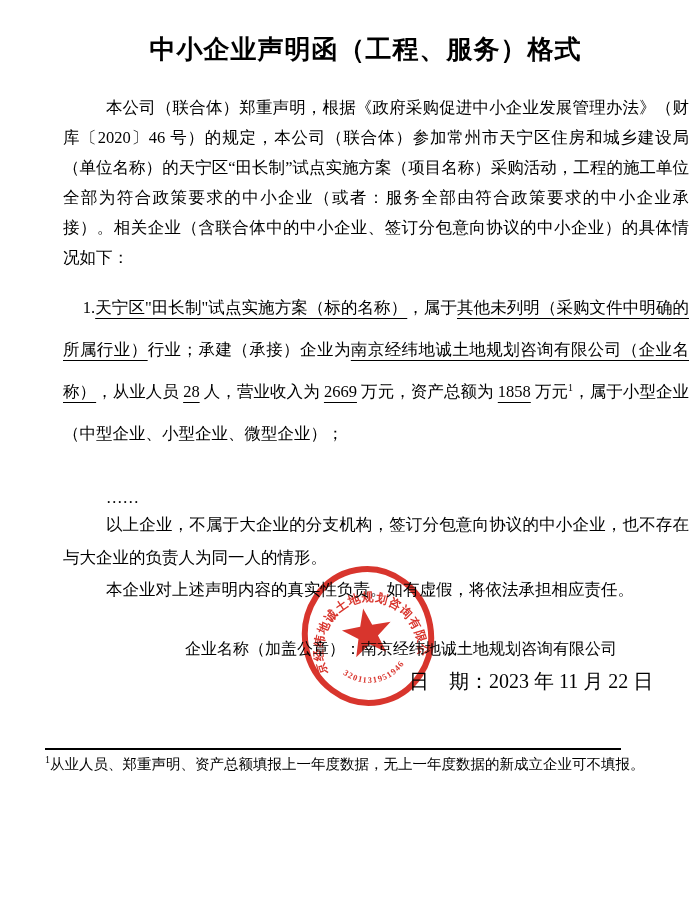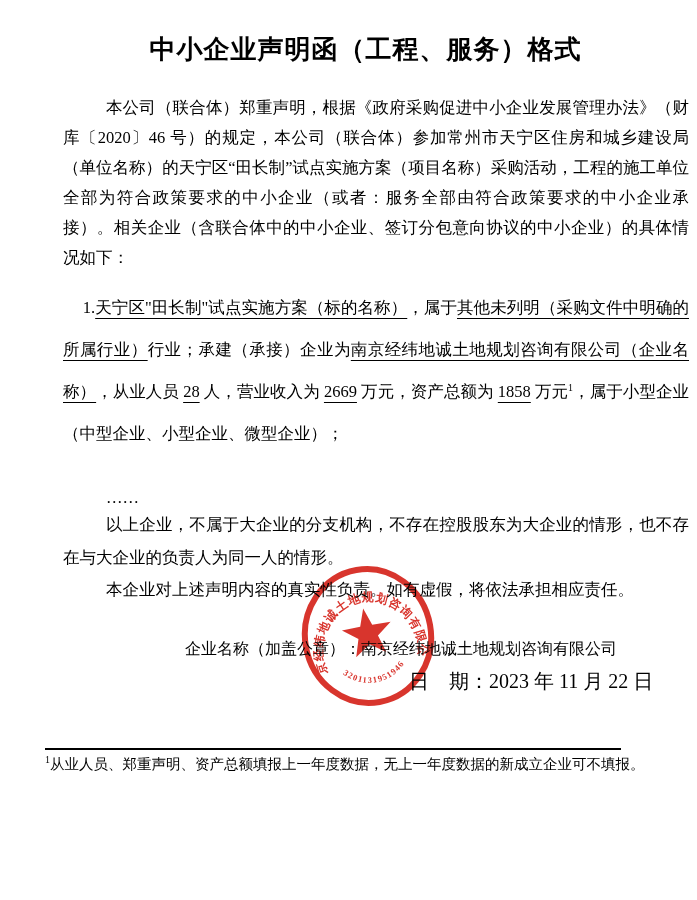--- a/index.html
+++ b/index.html
@@ -62,21 +62,21 @@
   <div class="abs doc-title">中小企业声明函（工程、服务）格式</div>
 
   <div class="abs body-text p1">本公司（联合体）郑重声明，根据《政府采购促进中小企业发展管理办法》（财库〔2020〕46 号）的规定，本公司（联合体）参加常州市天宁区住房和城乡建设局（单位名称）的天宁区“田长制”试点实施方案（项目名称）采购活动，工程的施工单位全部为符合政策要求的中小企业（或者：服务全部由符合政策要求的中小企业承接）。相关企业（含联合体中的中小企业、签订分包意向协议的中小企业）的具体情况如下：</div>
 
   <div class="abs body-text item1">
     <span>1.</span><span class="u">天宁区"田长制"试点实施方案（标的名称）</span><span>，属于</span><span class="u">其他未列明（采购文件中明确的所属行业）</span><span>行业；承建（承接）企业为</span><span class="u">南京经纬地诚土地规划咨询有限公司（企业名称）</span><span>，从业人员 </span><span class="u">28</span><span> 人，营业收入为 </span><span class="u">2669</span><span> 万元，资产总额为 </span><span class="u">1858</span><span> 万元</span><sup class="fn">1</sup><span>，属于小型企业（中型企业、小型企业、微型企业）；</span>
   </div>
 
   <div class="abs body-text ellipsis-line">……</div>
 
-  <div class="abs body-text p3">以上企业，不属于大企业的分支机构，不存在控股股东为大企业的情形，也不存在与大企业的负责人为同一人的情形。</div>
+  <div class="abs body-text p3">以上企业，不属于大企业的分支机构，签订分包意向协议的中小企业，也不存在与大企业的负责人为同一人的情形。</div>
 
   <div class="abs body-text p4">本企业对上述声明内容的真实性负责。如有虚假，将依法承担相应责任。</div>
 
   <div class="abs sig-company">企业名称（加盖公章）：南京经纬地诚土地规划咨询有限公司</div>
 
   <div class="abs sig-date">日　期：2023 年 11 月 22 日</div>
 
   <svg class="abs stamp" viewBox="0 0 140 148" aria-hidden="true">
     <g transform="rotate(-10 70 74)" opacity="0.93">
       <ellipse cx="70" cy="74" rx="63" ry="67" fill="none" stroke="#d6261e" stroke-width="6"></ellipse>

